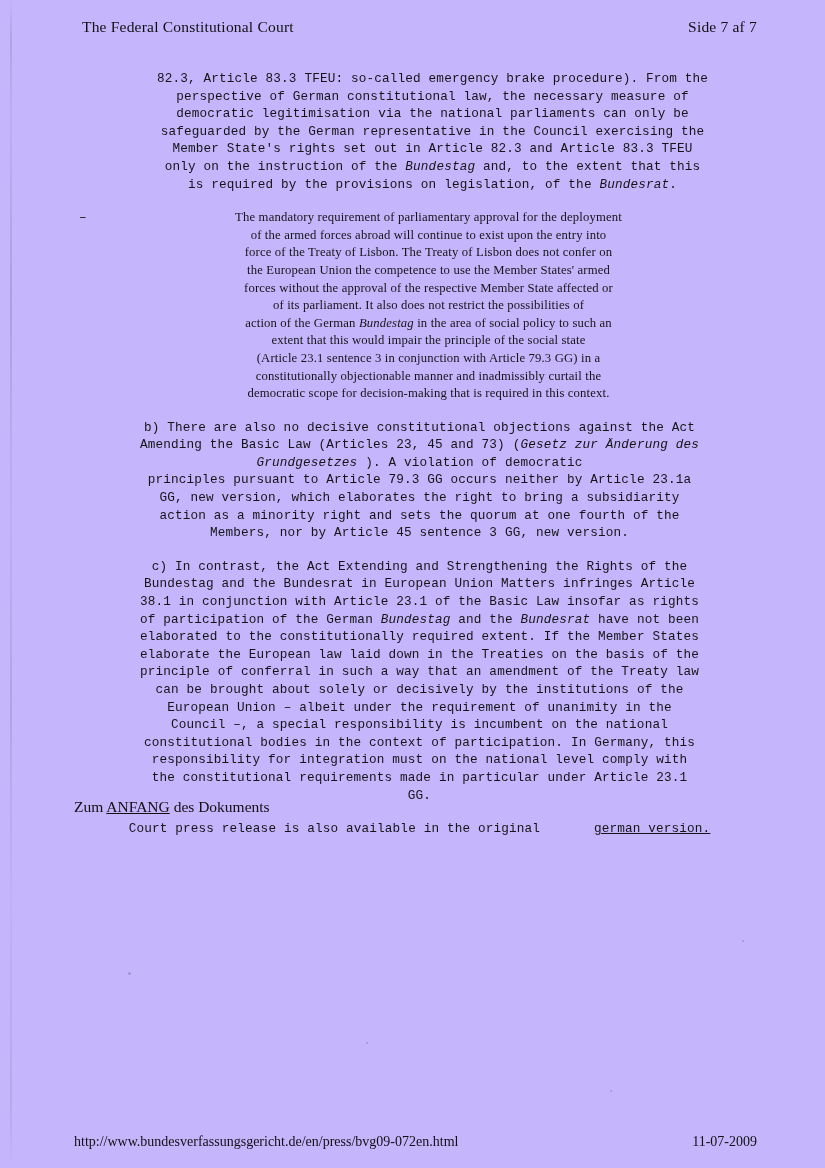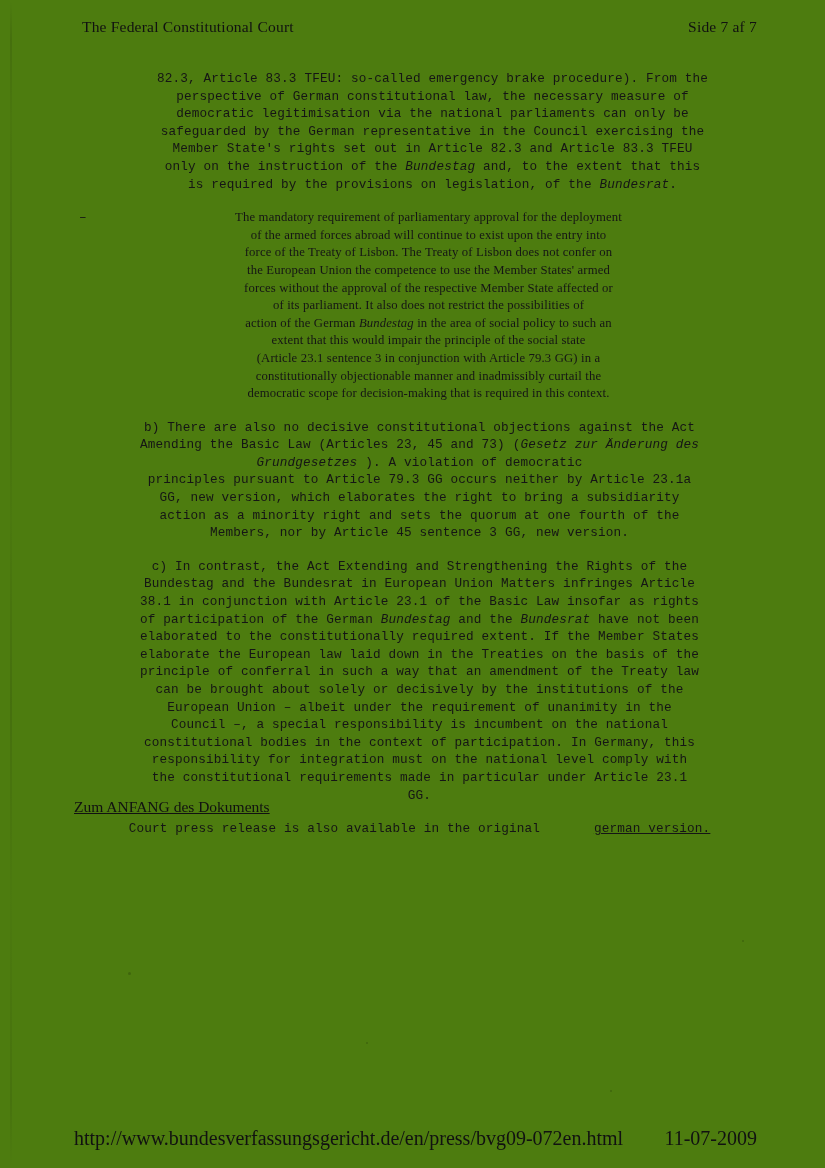--- a/index.html
+++ b/index.html
@@ -11,21 +11,21 @@
     width: 825px;
     height: 1168px;
     position: relative;
     font-family: "Liberation Serif", serif;
     color: #1a1a1a;
     overflow: hidden;
   }
   .page {
     position: absolute;
     inset: 0;
-    background: #4d7c0f;
+    background: #c4b5fd;
   }
   
   .scan-edge {
     position: absolute;
     left: 10px;
     top: 0;
     width: 2px;
     height: 100%;
     background: linear-gradient(to bottom,
       rgba(0,0,0,0.0) 0px,
@@ -96,34 +96,33 @@
     text-decoration: underline;
     margin-left: 46px;
   }
   .anchor-line {
     position: absolute;
     top: 798px;
     left: 74px;
     font-family: "Liberation Serif", serif;
     font-size: 15.5px;
     color: #111;
-    text-decoration: underline;
   }
   .anchor-line .u { text-decoration: underline; }
 
   .footer {
     position: absolute;
     bottom: 18px;
     left: 74px;
     right: 68px;
     display: flex;
     justify-content: space-between;
     align-items: baseline;
     font-family: "Liberation Serif", serif;
-    font-size: 20px;
+    font-size: 14px;
     color: #111;
   }
   .speck {
     position: absolute;
     background: rgba(0,0,0,0.18);
     border-radius: 50%;
   }
 </style>
 </head>
 <body>

